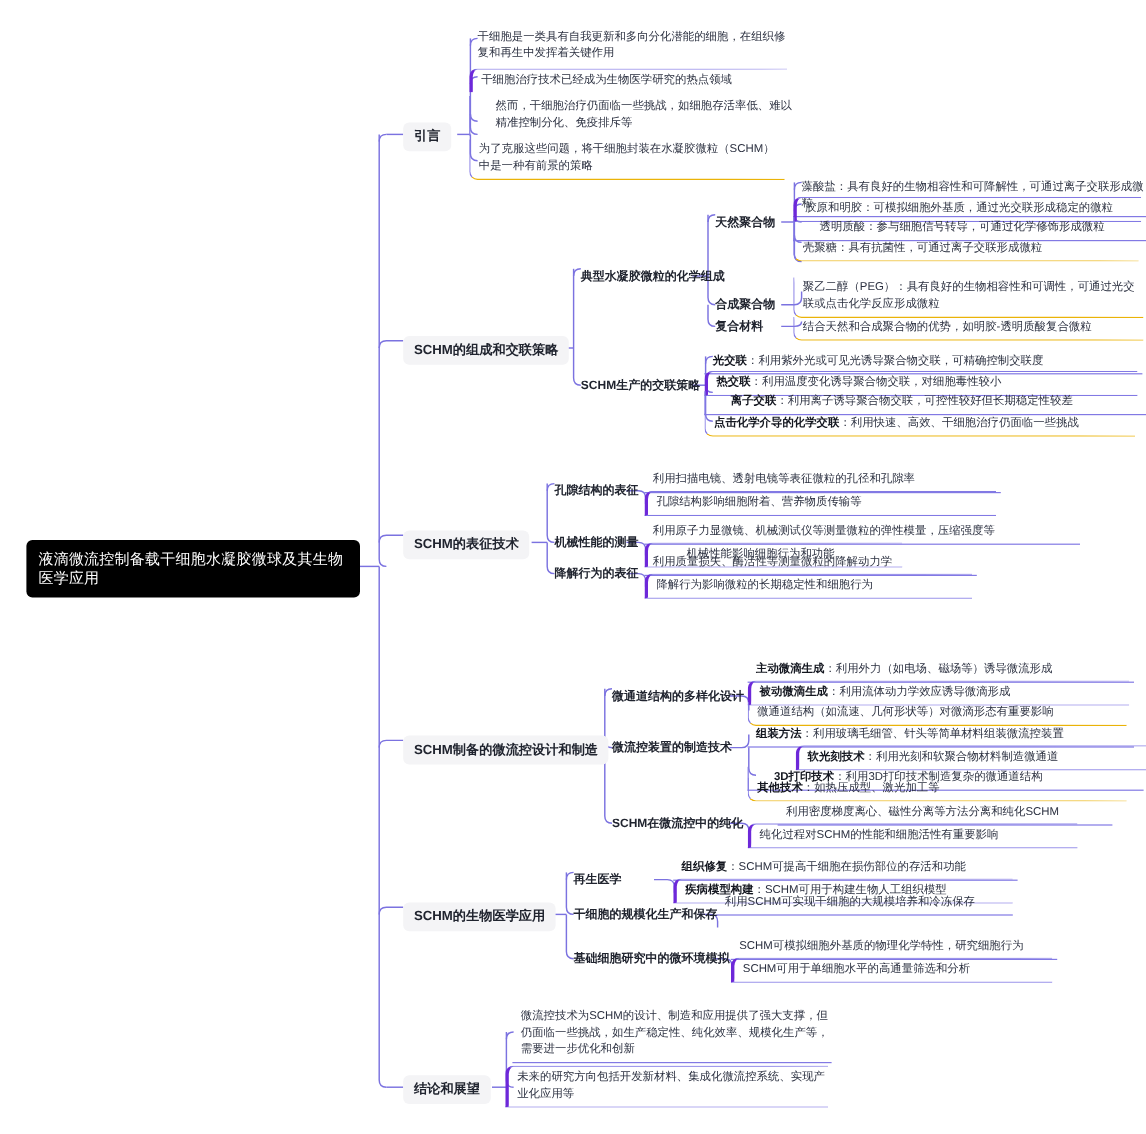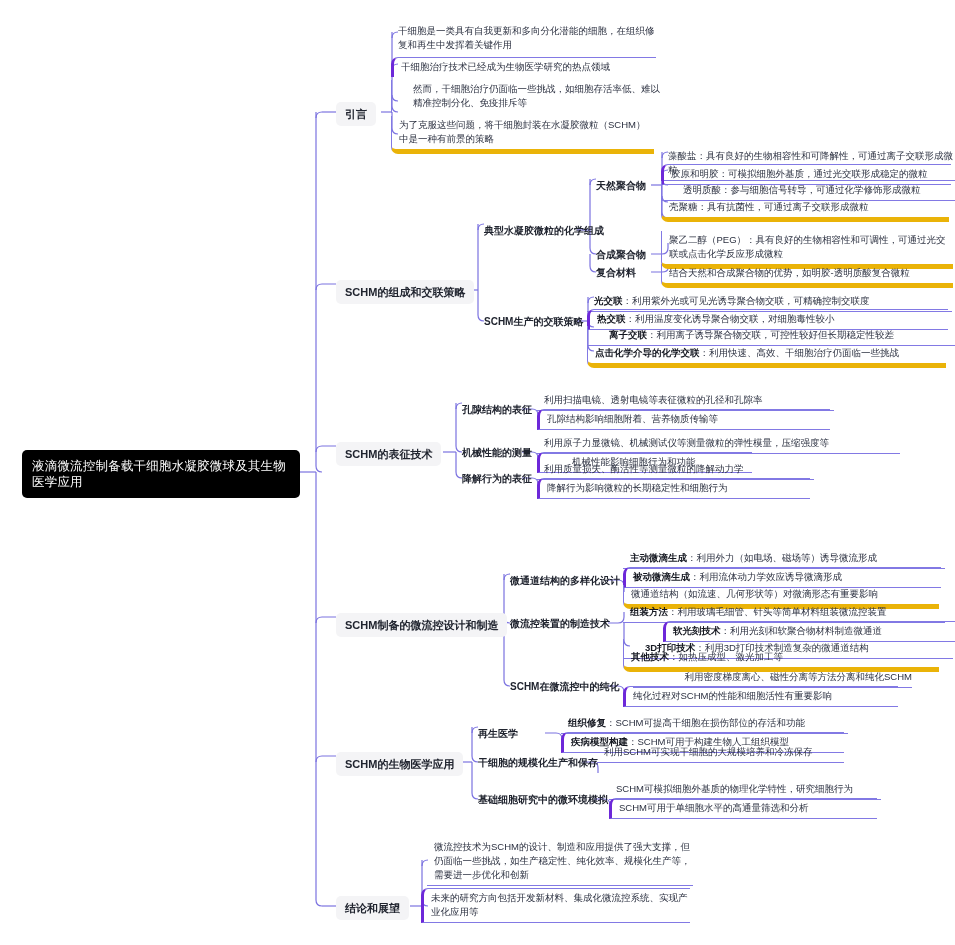--- a/index.html
+++ b/index.html
@@ -57,21 +57,21 @@
     line-height:14px;
     color:#2b3040;
     padding:2px 0 3px 0;
   }
   .leaf b{font-weight:bold;color:#13161f;}
 
   
   .ul{border-bottom:1px solid #8279e4;}
   .rounded-l{
     border-left:1px solid #8279e4;
-    border-bottom:5px solid #eab308;
+    border-bottom:1px solid #eab308;
     border-bottom-left-radius:7px;
     padding-left:7px;
   }
   .rounded-tl{
     border-left:3px solid #6d28d9;
     border-top:1px solid #8279e4;
     border-top-left-radius:7px;
     padding-left:7px;
   }
   .box-l{
@@ -292,21 +292,21 @@
   <div class="leaf box-l ul" style="left:623px;top:639px;width:308px;">
     <b>3D打印技术</b><span>：利用3D打印技术制造复杂的微通道结构</span>
   </div>
   <div class="leaf rounded-l" style="left:623px;top:648px;width:308px;">
     <b>其他技术</b><span>：如热压成型、激光加工等</span>
   </div>
 
   <div class="lbl" style="left:510px;top:680px;">
     <span>SCHM在微流控中的纯化</span>
   </div>
-  <div class="leaf ul pad" style="left:633px;top:668px;width:272px;text-align:right;">
+  <div class="leaf ul pad" style="left:648px;top:668px;width:272px;">
     <span>利用密度梯度离心、磁性分离等方法分离和纯化SCHM</span>
   </div>
   <div class="leaf rounded-tl ul" style="left:623px;top:686px;width:265px;">
     <span>纯化过程对SCHM的性能和细胞活性有重要影响</span>
   </div>
 
   <div class="chip" style="left:336px;top:752px;">
     <span>SCHM的生物医学应用</span>
   </div>
 

